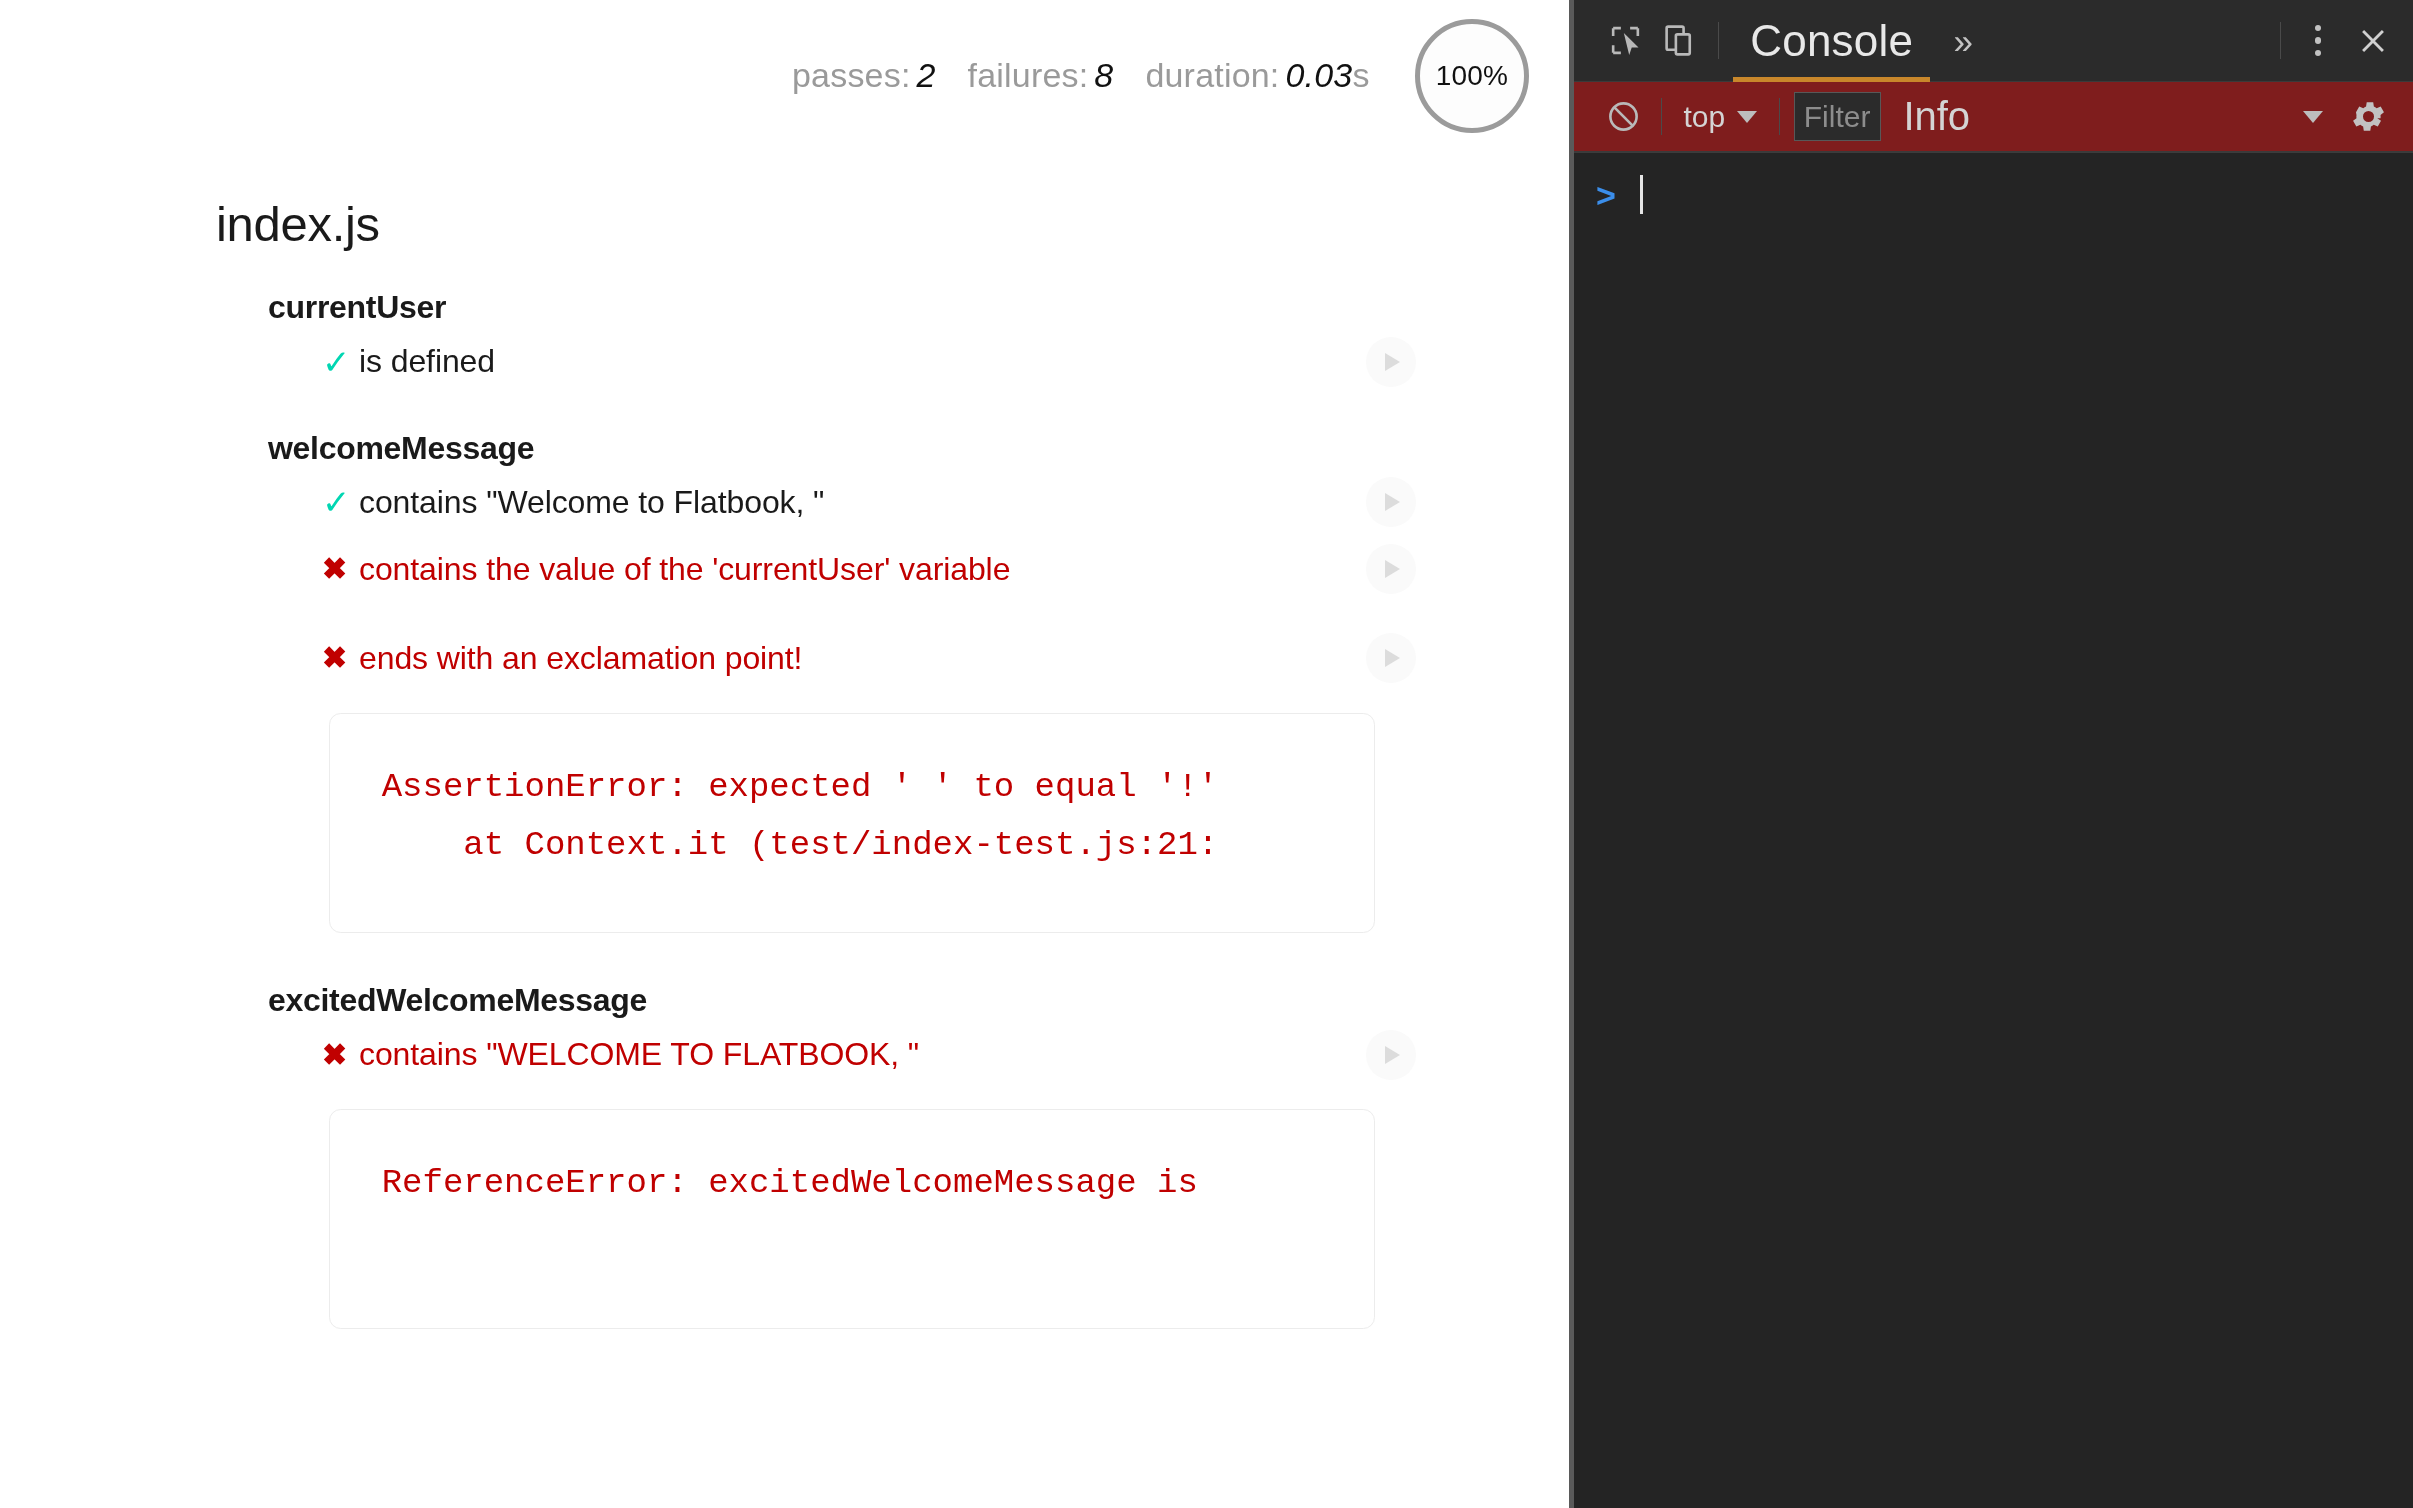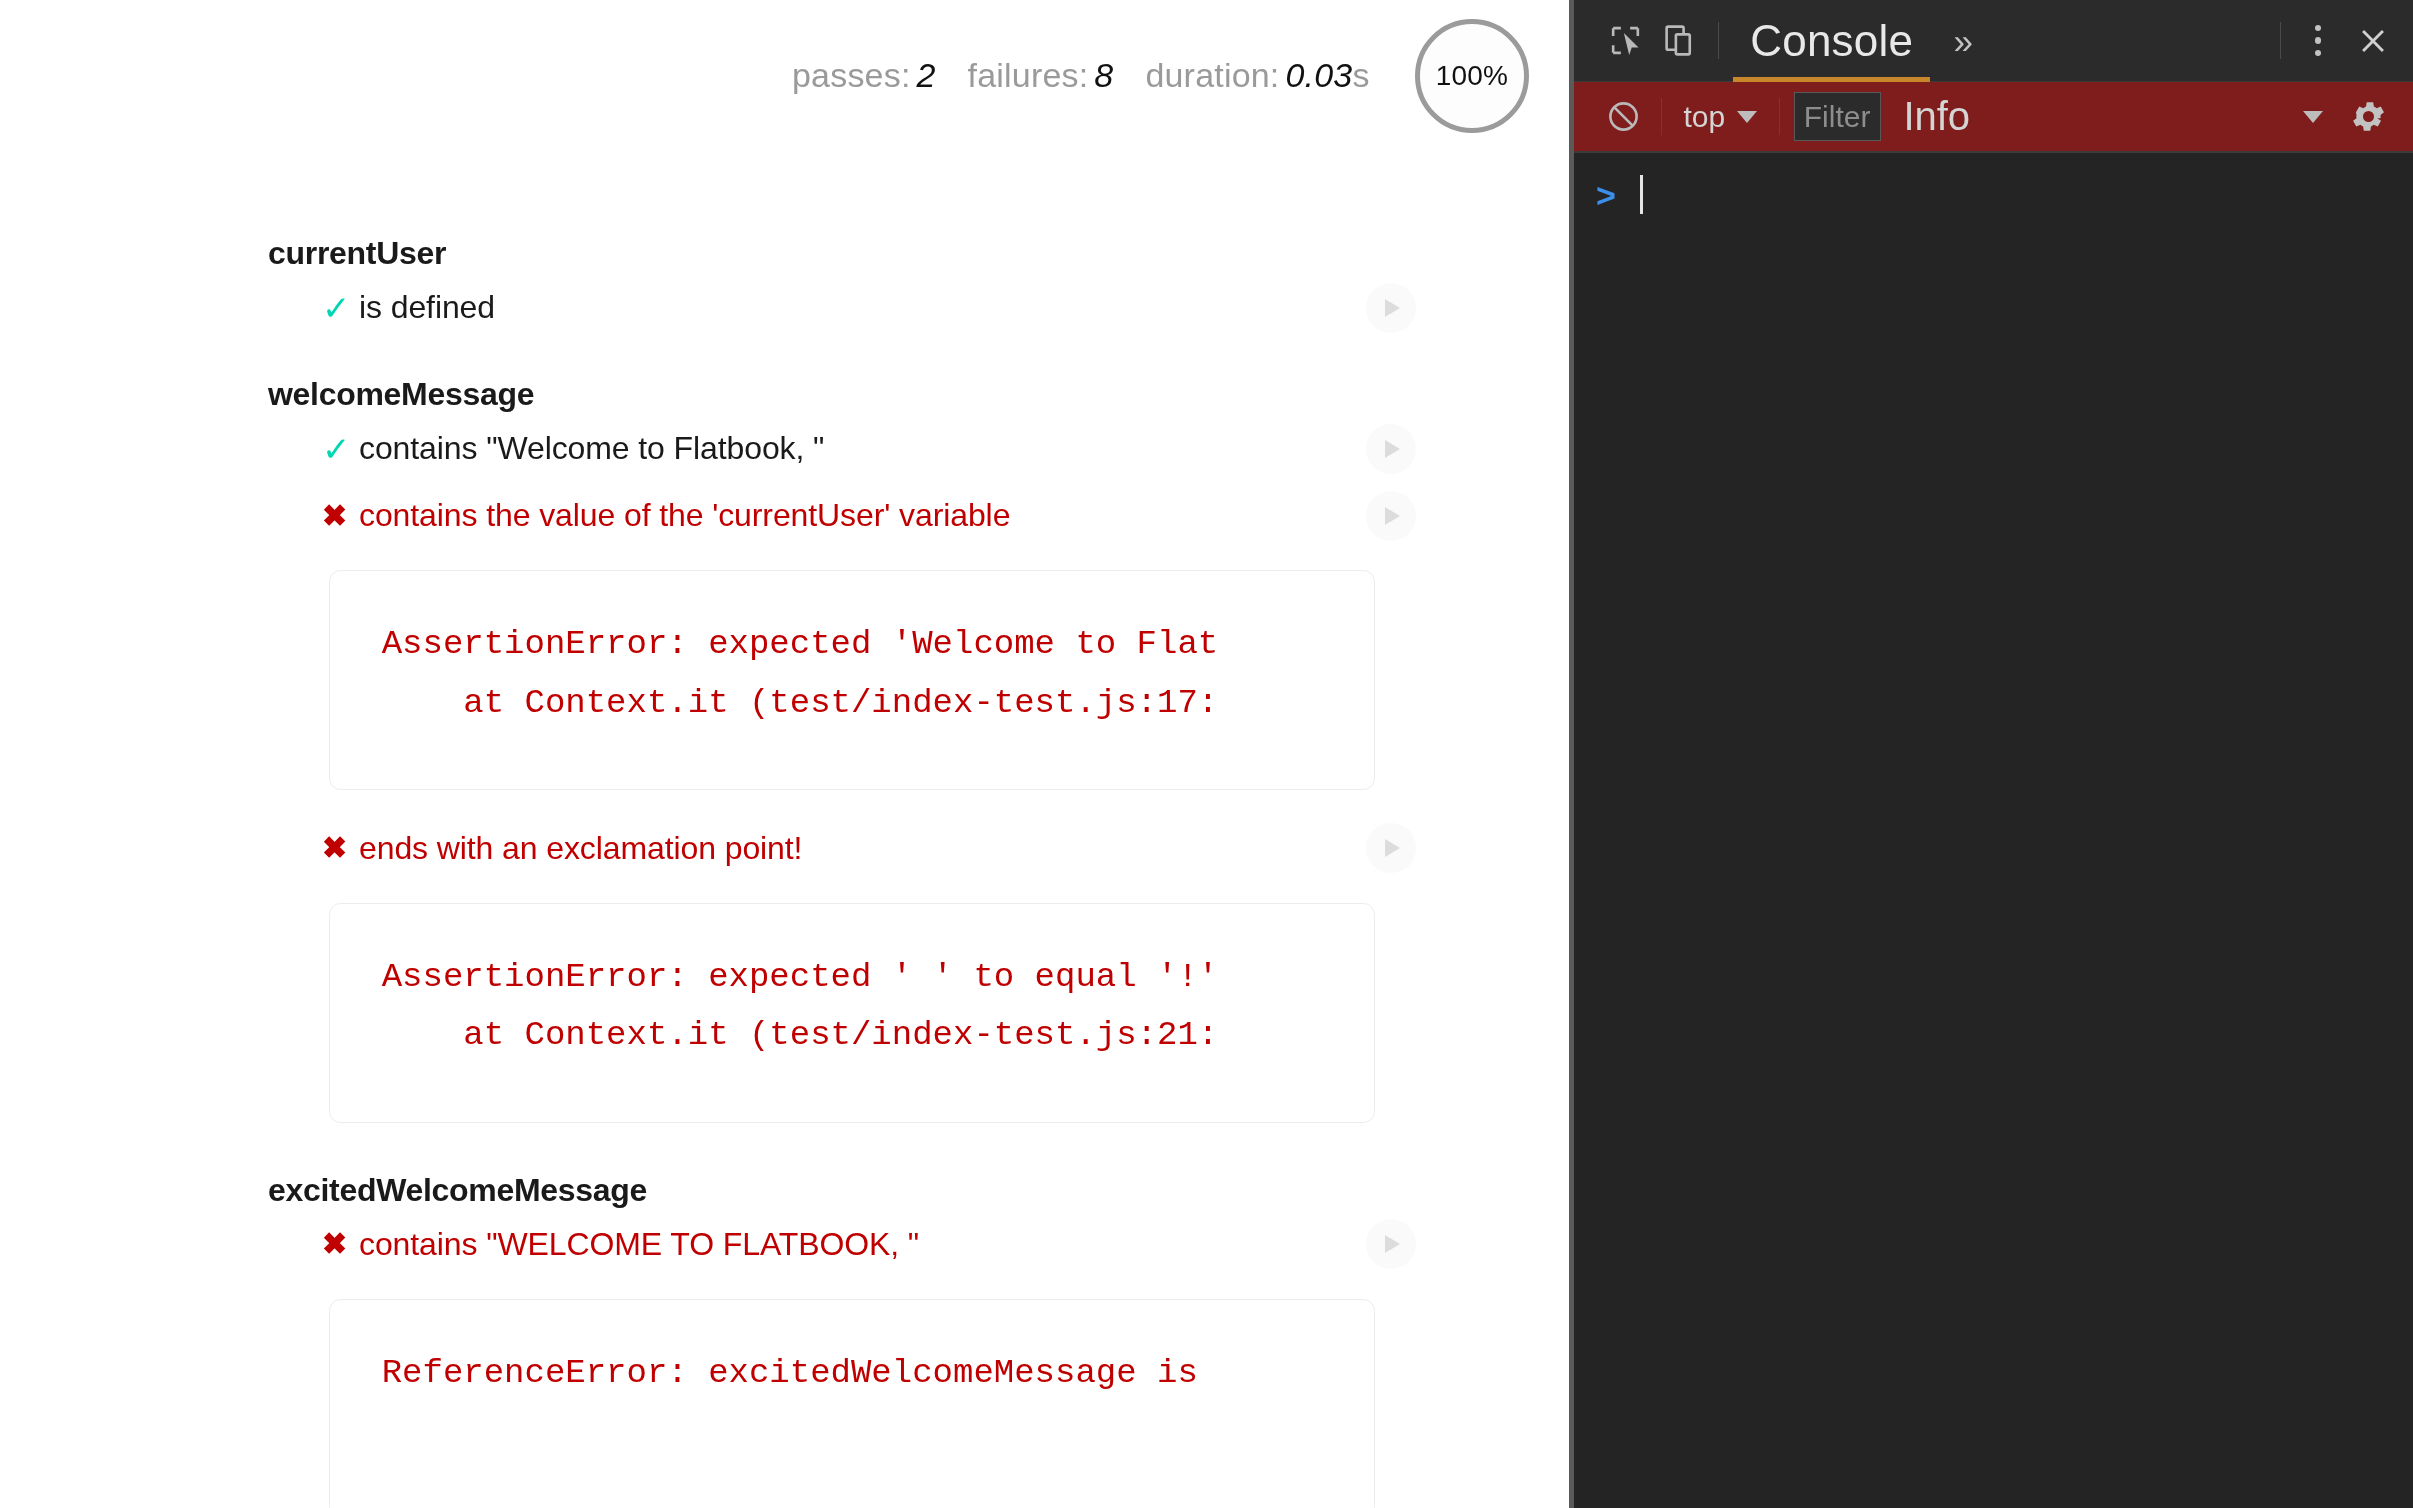--- a/index.html
+++ b/index.html
@@ -328,20 +328,21 @@
       <div class="stat">
         <span>duration:</span><span class="num">0.03</span><span class="unit">s</span>
       </div>
       <div class="progress-ring">
         <span>100%</span>
       </div>
     </div>
 
     <div class="report">
 
+      <h1 class="suite-root-title">index.js</h1>
 
       <div class="suite">
         <h2 class="suite-title">currentUser</h2>
         <div class="tests">
 
           <div class="test-row pass">
             <span class="mark">✓</span>
             <span class="title">is defined</span>
             <span class="replay">
                 <span class="tri"></span>
@@ -364,24 +365,20 @@
           </div>
 
           <div class="test-row fail">
             <span class="mark">✖</span>
             <span class="title">contains the value of the 'currentUser' variable</span>
             <span class="replay">
                 <span class="tri"></span>
               </span>
           </div>
 
-          <div class="error-box">
-            <pre>AssertionError: expected 'Welcome to Flat
-    at Context.it (test/index-test.js:17:</pre>
-          </div>
 
           <div class="test-row fail" style="margin-top:27px;">
             <span class="mark">✖</span>
             <span class="title">ends with an exclamation point!</span>
             <span class="replay">
                 <span class="tri"></span>
               </span>
           </div>
 
           <div class="error-box">

